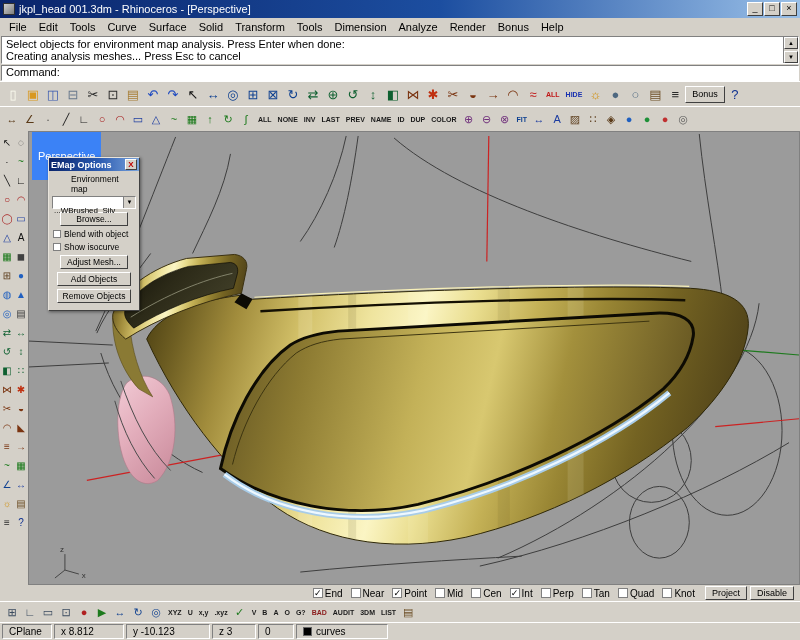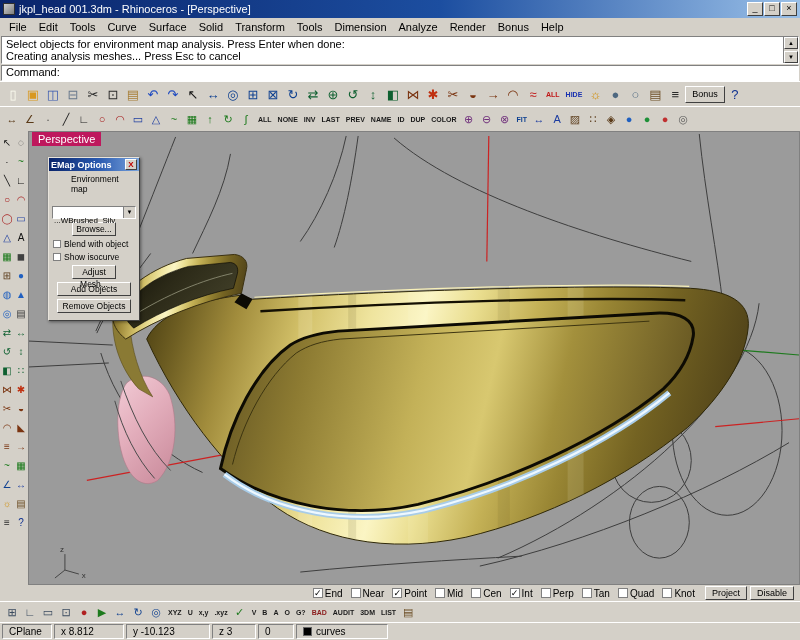--- a/index.html
+++ b/index.html
@@ -35,36 +35,36 @@
   .tbicon.sm{width:18px;height:19px;line-height:19px;font-size:11px;}
   .tbtext{height:19px;line-height:19px;font-size:7px;font-weight:bold;padding:0 3px;flex:0 0 auto;}
   .chip{border:1px solid;border-color:#fff #404040 #404040 #fff;background:#d4d0c8;font-size:9px;
     font-weight:normal;height:17px;line-height:15px;padding:0 6px;}
 
   
   .main{flex:1;display:flex;min-height:0;}
   .sidebar{width:28px;background:#d4d0c8;display:flex;flex-wrap:wrap;align-content:flex-start;padding-top:2px;flex:0 0 auto;}
   .sideicon{width:14px;height:19px;line-height:19px;text-align:center;font-size:10px;}
   .viewport{flex:1;position:relative;background:#9B9B9B;border:1px solid #808080;overflow:hidden;}
-  .vp-label{position:absolute;top:0;left:3px;background:#be185d;color:#fff;font-size:11px;line-height:14px;
-    padding:0 6px;z-index:5;}
+  .vp-label{position:absolute;top:0;left:3px;background:#3b82f6;color:#fff;font-size:11px;line-height:14px;
+    padding:17px 6px;z-index:5;}
 
   
   .emap{position:absolute;left:19px;top:25px;width:92px;z-index:6;background:#d4d0c8;
     border:1px solid;border-color:#e8e4dc #404040 #404040 #e8e4dc;box-shadow:1px 1px 3px rgba(0,0,0,.45);}
   .emap-title{height:13px;display:flex;align-items:center;background:linear-gradient(90deg,#0a246a,#2a5ab0 55%,#7aa4dc);padding:0 2px;}
   .emap-title .ttl{color:#fff;font-size:9px;font-weight:bold;flex:1;white-space:nowrap;}
   .emap-close{width:12px;height:11px;background:#d4d0c8;border:1px solid;border-color:#fff #404040 #404040 #fff;
     color:#c00000;font-size:8px;font-weight:bold;line-height:9px;text-align:center;}
   .emap-body{padding:3px 3px 4px 3px;}
-  .emap-label{font-size:8.5px;margin:0 0 12px 1px;padding-left:18px;}
+  .emap-label{font-size:8.5px;margin:0 0 2px 1px;padding-left:18px;}
   .combo{display:flex;height:13px;background:#fff;border:1px solid;border-color:#808080 #fff #fff #808080;margin-bottom:3px;}
   .combo .val{flex:1;font-size:8px;line-height:11px;padding:8px 1px;white-space:nowrap;overflow:hidden;}
   .combo .drop{width:12px;background:#d4d0c8;border-left:1px solid #808080;font-size:6px;line-height:11px;text-align:center;}
-  .ebtn{display:block;margin:3px auto;width:44px;height:14px;background:#d4d0c8;border:1px solid;
+  .ebtn{display:block;margin:3px auto;width:68px;height:14px;background:#d4d0c8;border:1px solid;
     border-color:#fff #404040 #404040 #fff;font-size:8.5px;line-height:12px;text-align:center;}
   .ebtn.wide{width:74px;}
   .cbrow{display:flex;align-items:center;gap:3px;margin:3px 1px;font-size:8.5px;}
   .cbbox{width:10px;height:10px;background:#fff;border:1px solid #808080;font-size:9px;line-height:9px;
     text-align:center;color:#000;flex:0 0 auto;}
   .cbrow .cbbox{width:8px;height:8px;font-size:7px;line-height:7px;}
 
   
   .osnaprow{height:16px;display:flex;align-items:center;padding:0 6px;flex:0 0 auto;font-size:10px;}
   .osnap-group{margin-left:auto;display:flex;align-items:center;gap:8px;}

